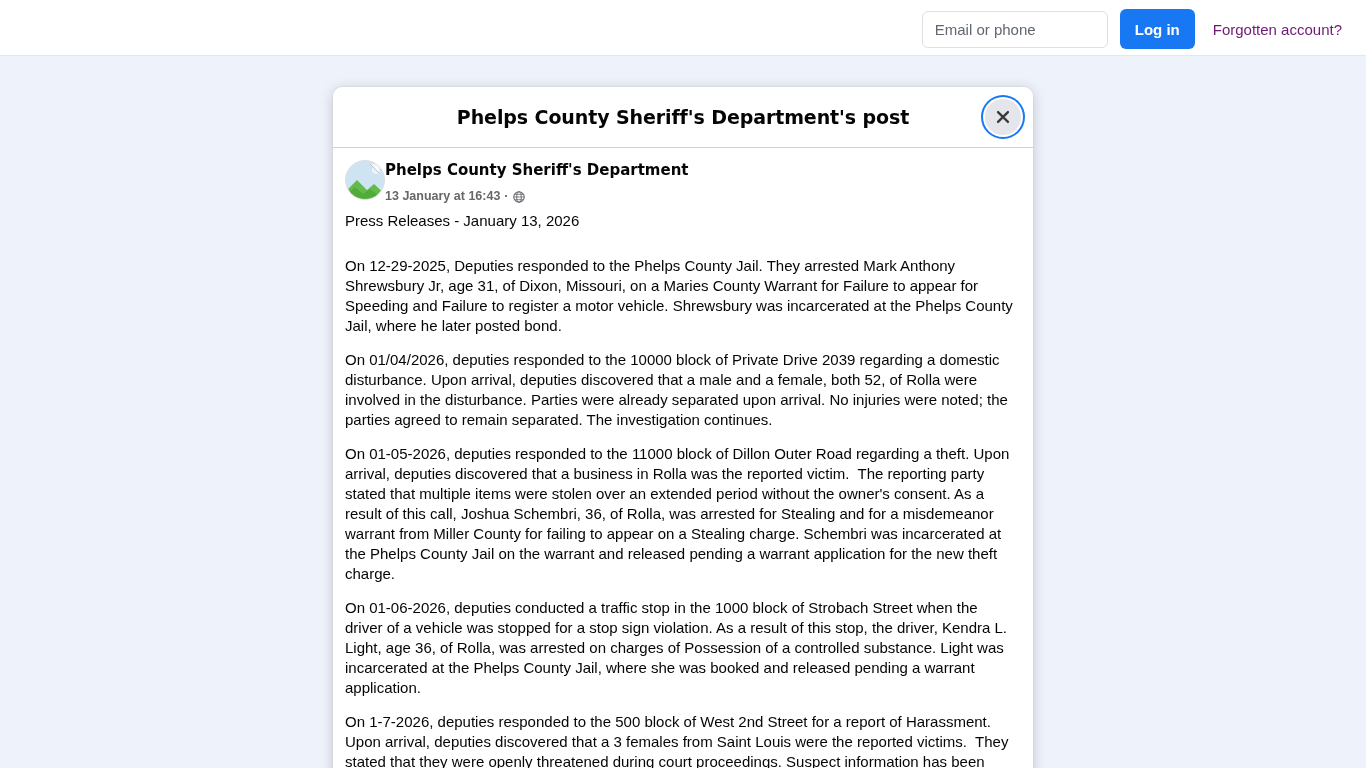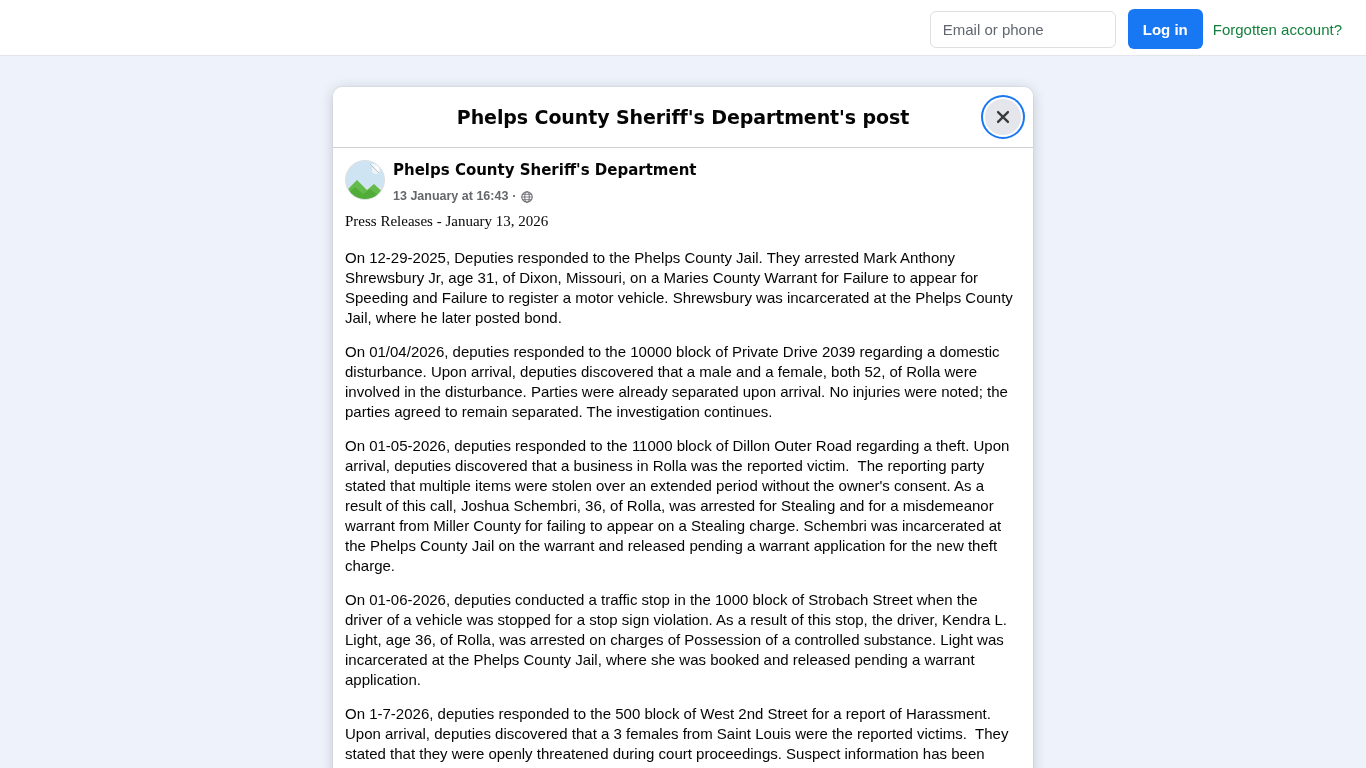--- a/index.html
+++ b/index.html
@@ -61,22 +61,22 @@
     color: #ffffff;
     border: none;
     border-radius: 6px;
     font-family: "Liberation Sans", sans-serif;
     font-size: 15px;
     font-weight: bold;
     cursor: pointer;
     margin-left: 4px;
   }
   .forgot-link {
-    margin-left: 2px;
-    color: #15803d;
+    margin-left: 10px;
+    color: #701a75;
     font-size: 15px;
     text-decoration: none;
     white-space: nowrap;
     cursor: pointer;
   }
 
   
   .backdrop {
     position: absolute;
     top: 57px; left: 0;
@@ -126,21 +126,21 @@
   
   .post-scroll {
     height: 639px;
     overflow: hidden;
     padding: 0;
   }
   .post-head {
     display: flex;
     align-items: flex-start;
     padding: 12px 16px 0 12px;
-    gap: 8px;
+    gap: 0;
   }
   .avatar {
     width: 40px; height: 40px;
     border-radius: 50%;
     flex: 0 0 40px;
     overflow: hidden;
     background: #d8dadf;
     position: relative;
     border: 1px solid #dcdfe3;
   }
@@ -169,21 +169,21 @@
     padding: 6px 14px 16px 12px;
     font-family: "Liberation Sans", sans-serif;
     font-size: 15px;
     line-height: 20px;
     color: #050505;
   }
   .post-body p {
     margin: 0 0 14px 0;
     white-space: pre-wrap;
   }
-  .post-body p.first { margin-bottom: 17px; font-family: Liberation Serif, serif; }
+  .post-body p.first { margin-bottom: 25px; }
   .post-body p:last-child { margin-bottom: 0; }
 </style>
 </head>
 <body>
 
 <div class="topbar">
 
   <div class="login-group">
     <input class="login-input" type="text" placeholder="Email or phone" style="">
     <button class="login-btn">Log in</button>

